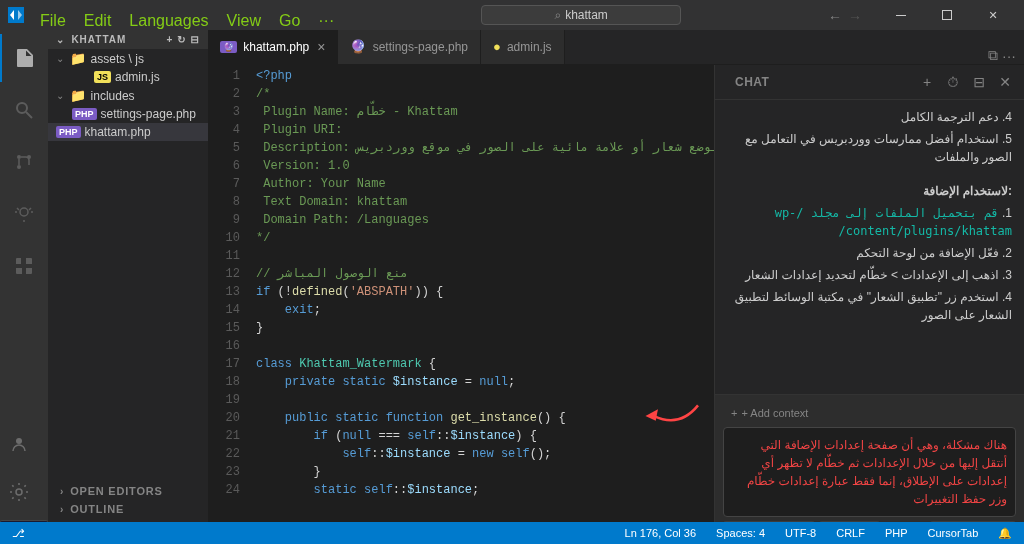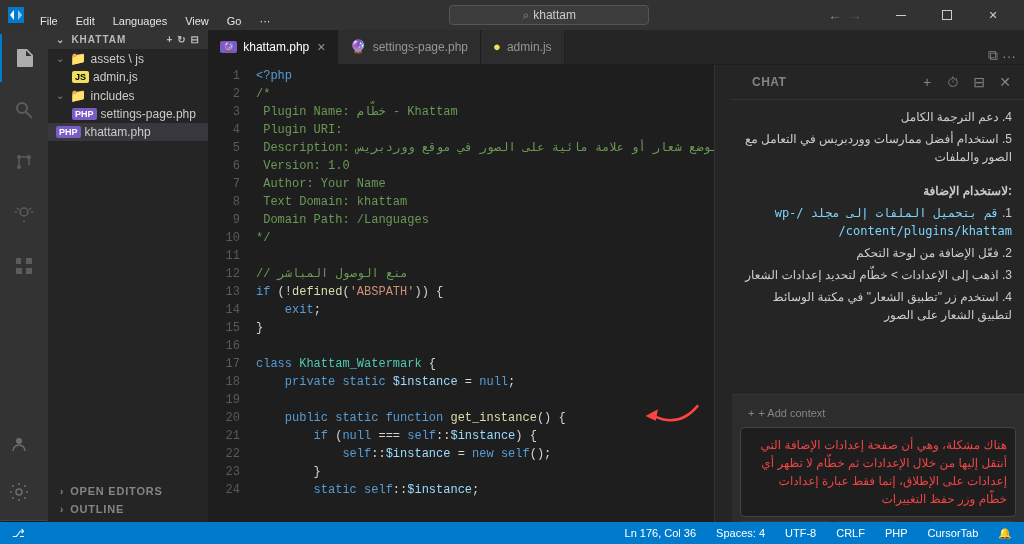--- a/index.html
+++ b/index.html
@@ -33,22 +33,22 @@
       font-size: 10px;
       color: white;
       font-weight: bold;
     }
     .title-bar-menu {
       display: flex;
       gap: 2px;
     }
     .title-bar-menu-item {
       padding: 2px 8px;
-      font-size: 11px;
-      color: #e5e5e5;
+      font-size: 16px;
+      color: #84cc16;
       cursor: pointer;
       border-radius: 3px;
       margin-top: 11px;
     }
     .title-bar-search {
       flex: 1;
       display: flex;
       justify-content: center;
     }
     .title-bar-controls {
@@ -238,21 +238,20 @@
     .php-tag { color: #569cd6; text-align: center; }
 
     
     .right-panel {
       width: 310px;
       background: #252526;
       display: flex;
       flex-direction: column;
       border-left: 1px solid #333;
       flex-shrink: 0;
-      padding-left: 17px;
     }
     .panel-header {
       display: flex;
       align-items: center;
       padding: 0 8px;
       height: 35px;
       border-bottom: 1px solid #333;
       gap: 0;
     }
     .panel-tab {
@@ -501,21 +500,21 @@
         <span style="cursor:pointer;">⊟</span>
       </span>
     </div>
 
     <div class="sidebar-item" style="padding-left:8px;">
       <span class="arrow">⌄</span>
       <span style="color:#dcb67a;font-size:13px;">📁</span>
       <span>assets \ js</span>
     </div>
     <div class="sidebar-item" style="padding-left:24px;">
-      <span style="background:#f1e05a;color:#000;font-size:9px;padding:1px 3px;border-radius:2px;font-weight:bold;">JS</span>
+      <span style="background:#f1e05a;color:#000;font-size:9px;padding:1px 3px;border-radius:2px;font-weight:bold;margin-left:22px;">JS</span>
       <span>admin.js</span>
     </div>
     <div class="sidebar-item" style="padding-left:8px;">
       <span class="arrow">⌄</span>
       <span style="color:#dcb67a;font-size:13px;">📁</span>
       <span>includes</span>
     </div>
     <div class="sidebar-item" style="padding-left:24px;">
       <span style="background:#7b5cc4;color:#fff;font-size:9px;padding:1px 3px;border-radius:2px;font-weight:bold;">PHP</span>
       <span>settings-page.php</span>
@@ -640,21 +639,21 @@
             <div class="panel-header-btn">⊟</div>
             <div class="panel-header-btn">✕</div>
           </div>
         </div>
 
         <div class="chat-messages">
           <div class="chat-msg">4. دعم الترجمة الكامل</div>
           <div class="chat-msg">5. استخدام أفضل ممارسات ووردبريس في التعامل مع الصور والملفات</div>
           <div class="chat-separator"></div>
           <div class="chat-msg" style="font-weight:bold;">:لاستخدام الإضافة</div>
-          <div class="chat-msg" style="direction:rtl;">1. <span style="color:#7dd3fc;font-family:monospace;">قم بتحميل الملفات إلى مجلد /wp-content/plugins/khattam/</span></div>
+          <div class="chat-msg" style="direction:rtl;">1. <span style="color:#14b8a6;font-family:monospace;">قم بتحميل الملفات إلى مجلد /wp-content/plugins/khattam/</span></div>
           <div class="chat-msg">2. فعّل الإضافة من لوحة التحكم</div>
           <div class="chat-msg">3. اذهب إلى الإعدادات &gt; خطّام لتحديد إعدادات الشعار</div>
           <div class="chat-msg">4. استخدم زر "تطبيق الشعار" في مكتبة الوسائط لتطبيق الشعار على الصور</div>
         </div>
 
         <div class="chat-input-area">
           <div class="add-context-btn">
             <span>+</span>
             <span>+ Add context</span>
           </div>

